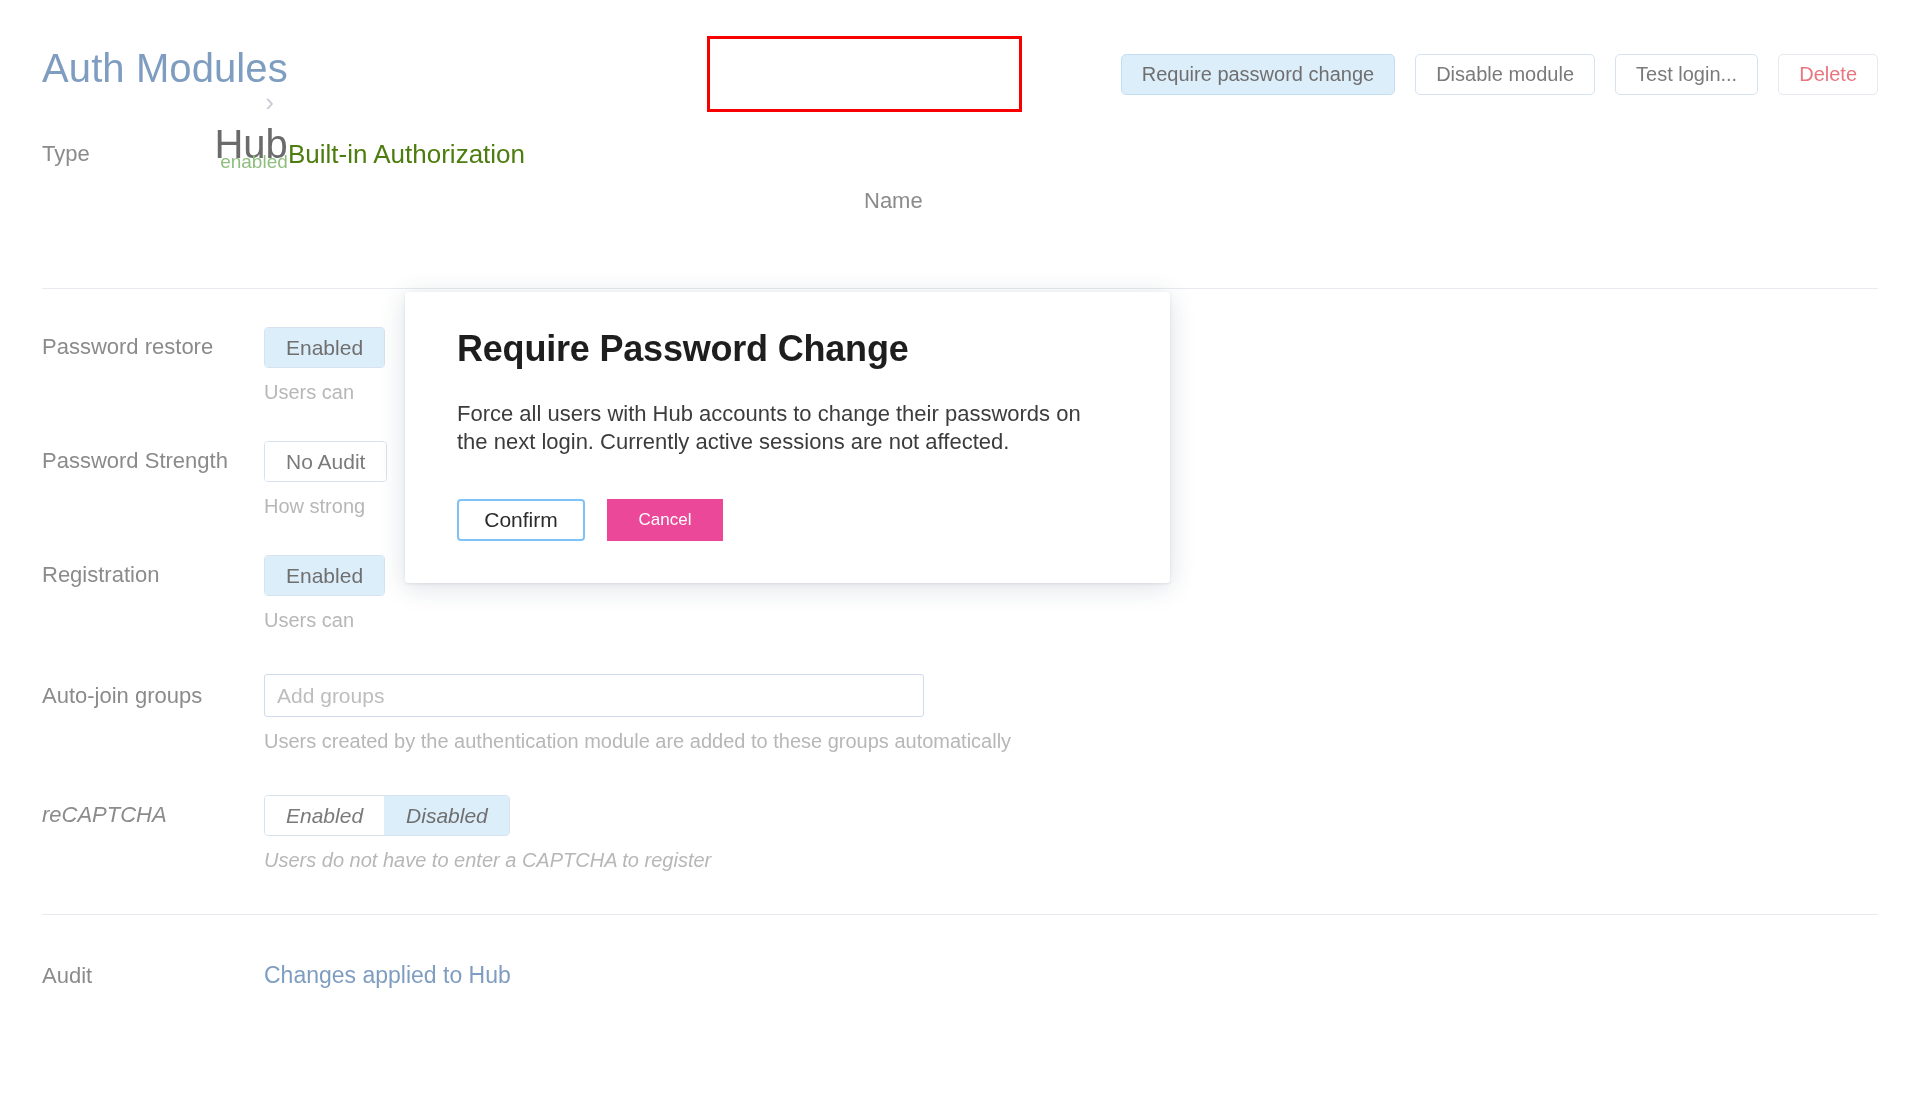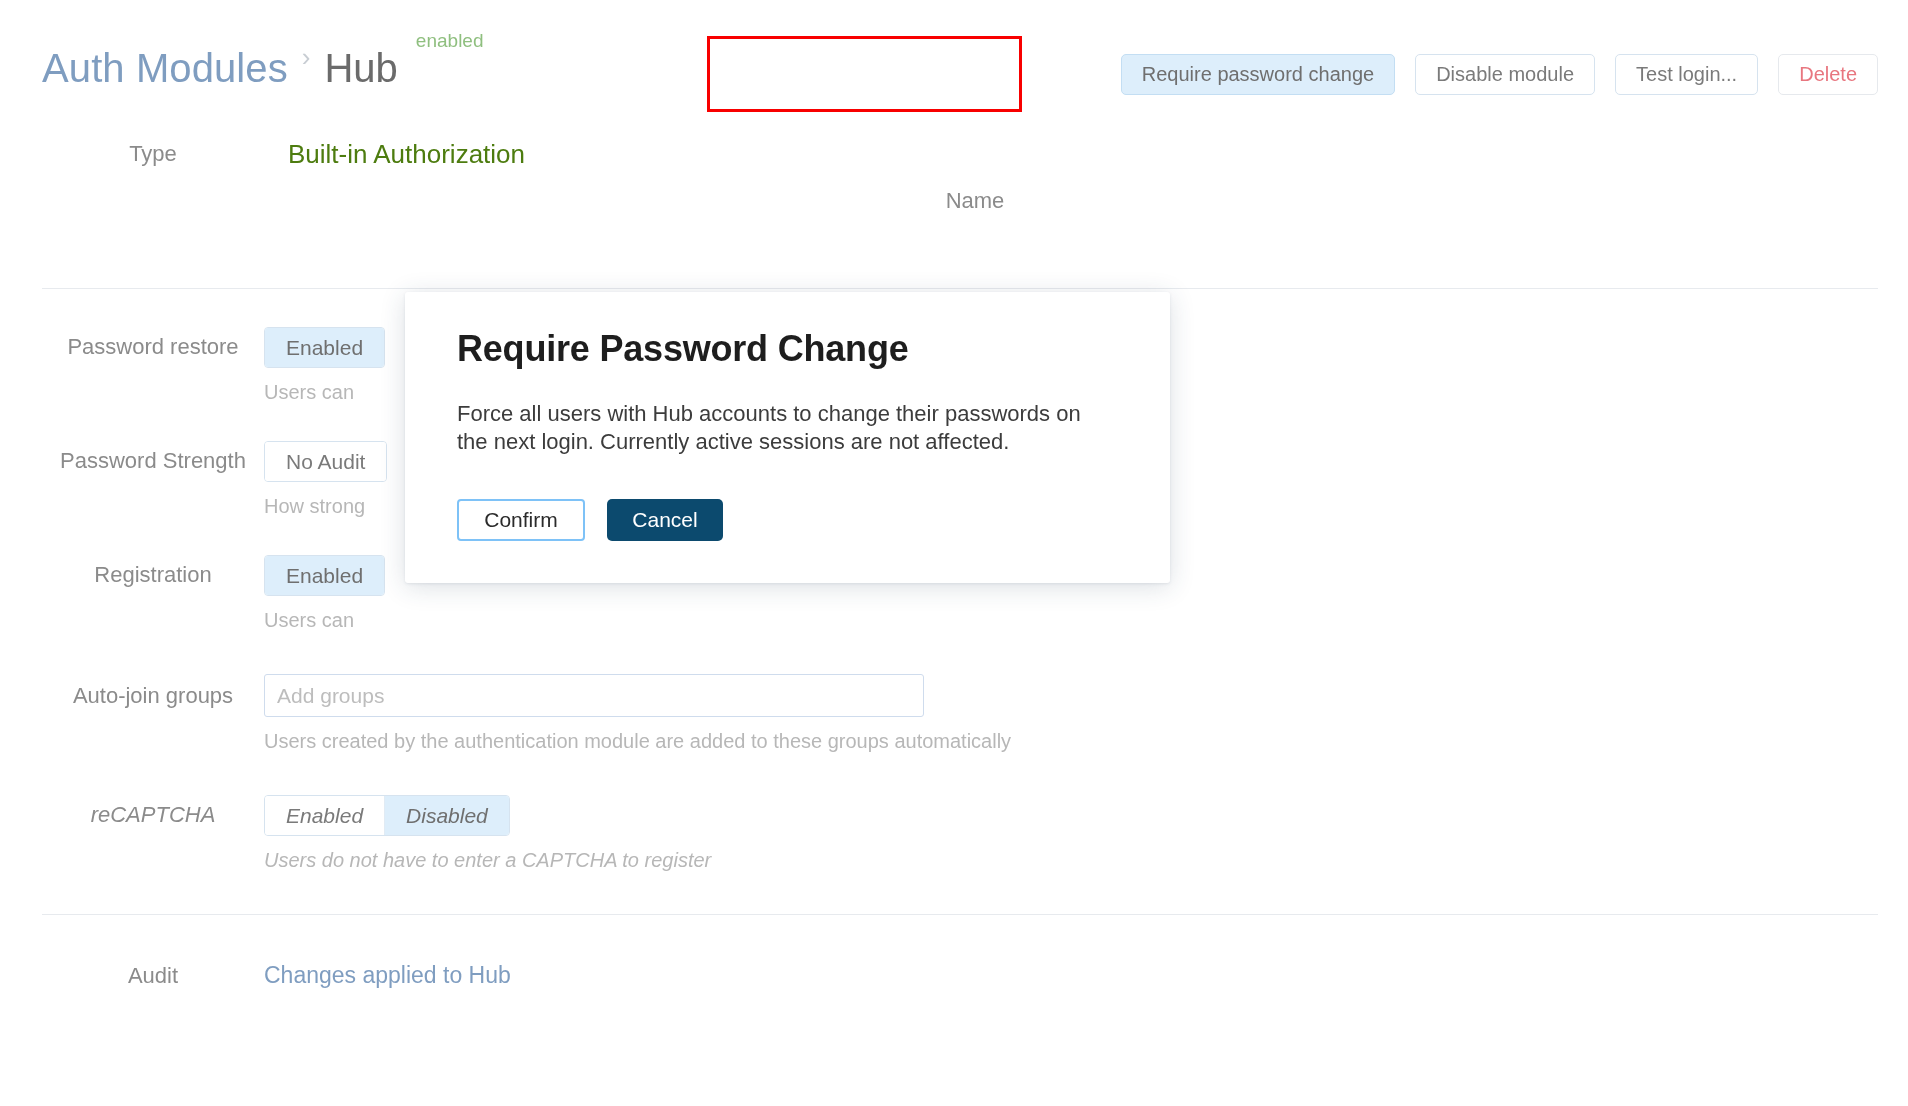--- a/index.html
+++ b/index.html
@@ -21,22 +21,23 @@
   
   .header {
     position: absolute;
     left: 0; top: 0;
     width: 1908px; height: 120px;
   }
   .breadcrumb {
     position: absolute;
     left: 42px; top: 46px;
     display: flex;
-    align-items: flex-start;
+    align-items: flex-end;
     white-space: nowrap;
+    flex-direction: column;
   }
   .crumb-link {
     font-size: 40px;
     color: #7f9dc0;
     letter-spacing: 0.1px;
     text-decoration: none;
     font-weight: 400;
   }
   .crumb-sep {
     font-size: 26px;
@@ -112,21 +113,20 @@
     align-items: flex-start;
     padding: 0;
   }
   .label {
     width: 264px;
     flex: 0 0 264px;
     padding-left: 42px;
     font-size: 22px;
     color: #8b8b8b;
     white-space: nowrap;
-    text-align: center;
   }
   .field { flex: 1 1 auto; }
   .value-static {
     font-size: 26px;
     color: #4d7c0f;
     margin-left: 24px;
   }
   .hint {
     font-size: 20px;
     color: #b7b7b7;
@@ -217,25 +217,25 @@
     border: 2px solid #7ec2f7;
     background: #fff;
     color: #2b2b2b;
     font-size: 21px;
     font-family: inherit;
     cursor: pointer;
   }
   .btn-cancel {
     min-width: 116px;
     height: 42px;
-    border-radius: 5px;
+    border-radius: 0;
     border: none;
-    background: #0c4a6e;
+    background: #ec4899;
     color: #ffffff;
-    font-size: 21px;
+    font-size: 17px;
     font-family: inherit;
     cursor: pointer;
   }
 </style>
 </head>
 <body>
 
 <div id="root">
 
   <div class="header">

